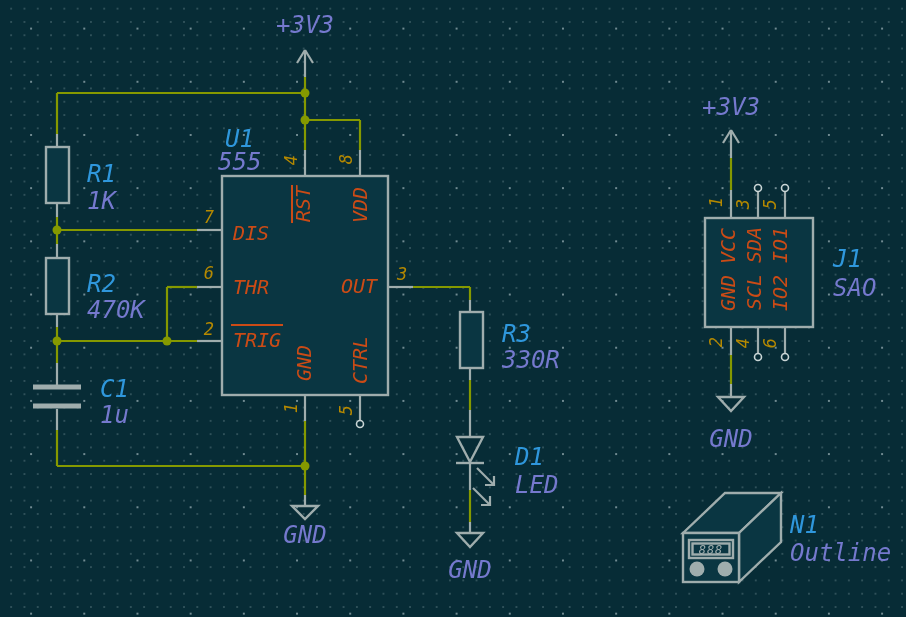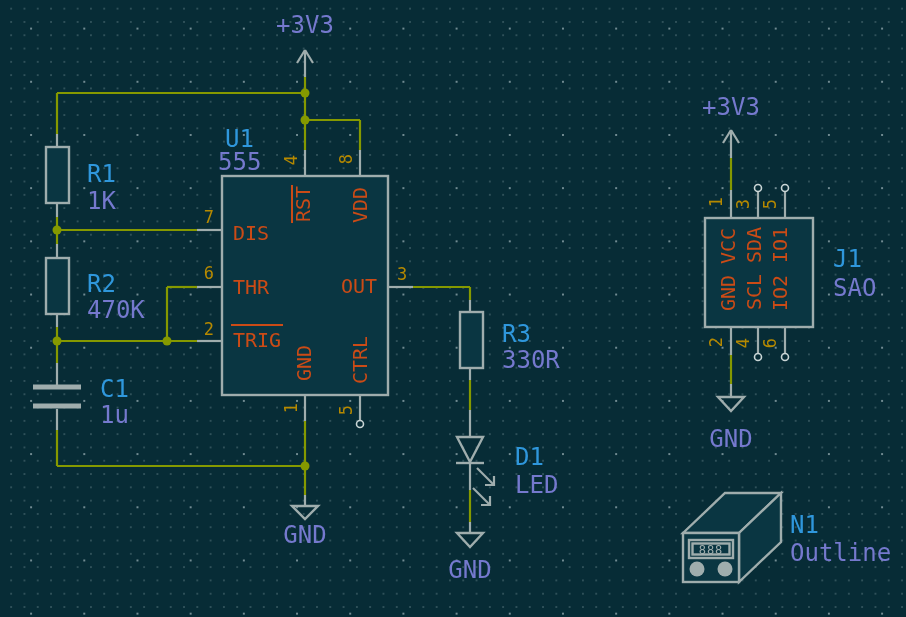--- a/index.html
+++ b/index.html
@@ -4,20 +4,21 @@
 <style>
   html,body{margin:0;padding:0;background:#072c36;}
   #canvas{
     position:relative;width:906px;height:617px;overflow:hidden;
     background-color:#072c36;
     background-image:
       radial-gradient(circle, rgba(170,190,195,0.65) 1.1px, transparent 1.4px),
       radial-gradient(circle, rgba(150,175,180,0.28) 0.9px, transparent 1.1px);
     background-size:53.2px 53.2px, 13.3px 13.3px;
     background-position:4.5px 2px, 4.5px 2px;
+    font-style:italic;
   }
   svg{position:absolute;left:0;top:0;}
   text{font-family:"DejaVu Sans Mono", monospace;}
   .ref{fill:#2f97dc;font-size:24px;}
   .val{fill:#7579ce;font-size:24px;}
   .pwr{fill:#7579ce;font-size:24px;}
   .pname{fill:#cb4b16;font-size:20px;}
   .pnum{fill:#b58900;font-size:17px;}
   .disp{fill:#9fadad;font-size:12px;letter-spacing:1px;}
   .wire{stroke:#859900;stroke-width:2.2;fill:none;}

